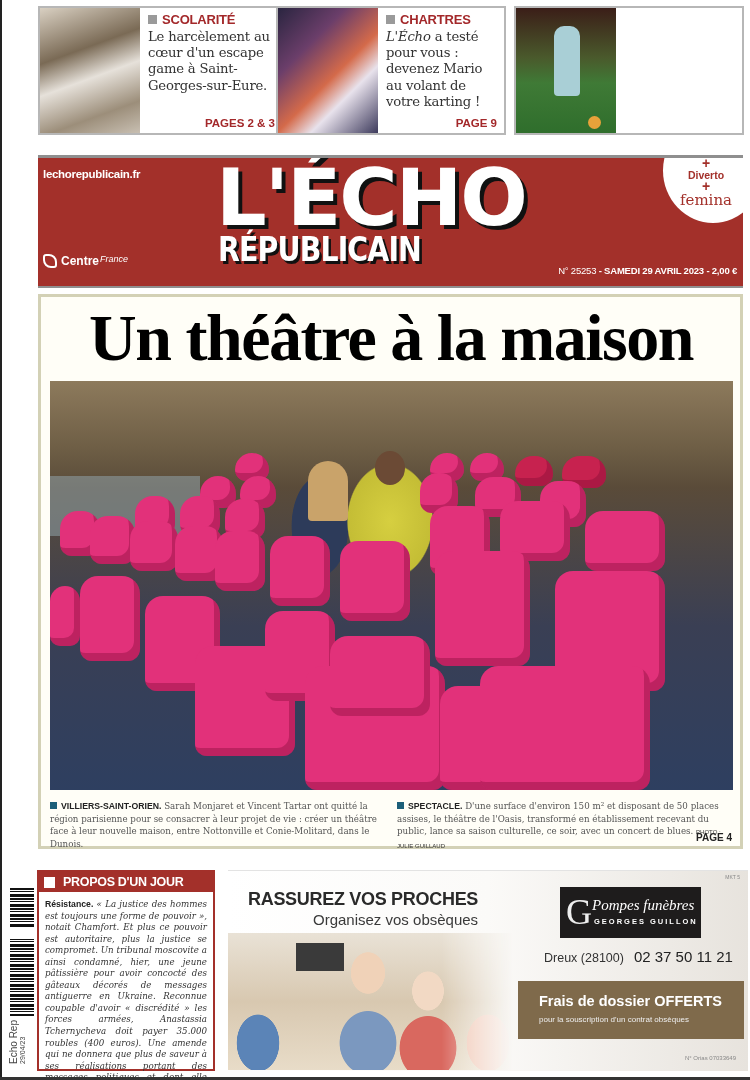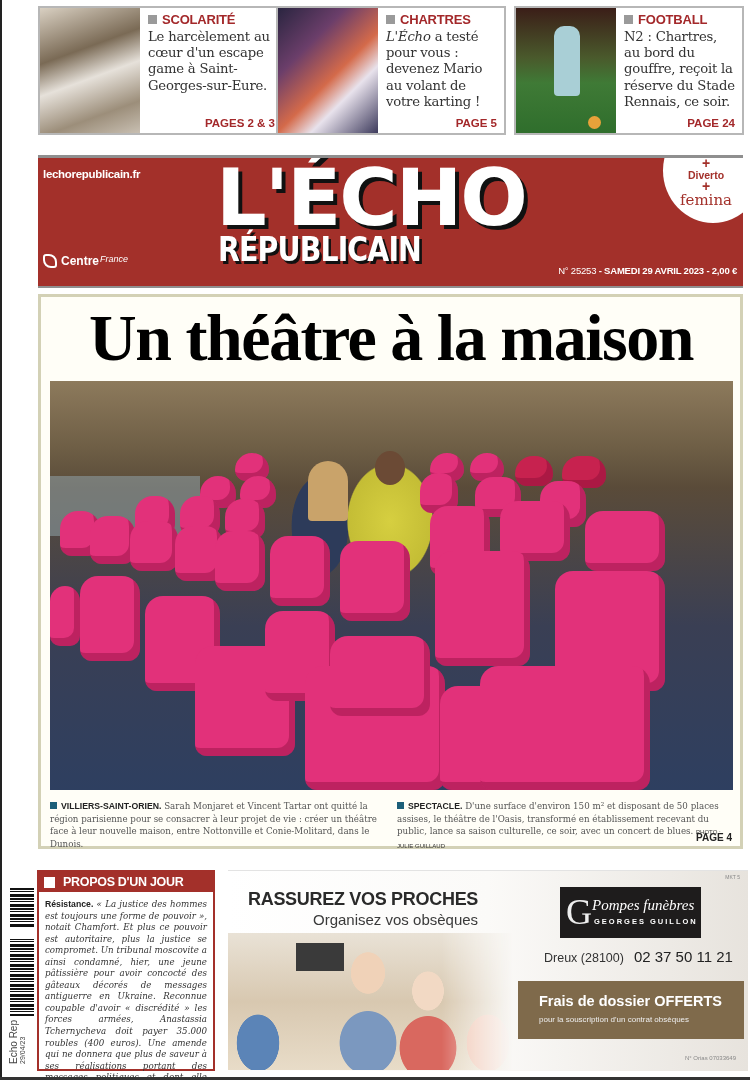--- a/index.html
+++ b/index.html
@@ -113,34 +113,26 @@
 </div>
 
 <div class="teaser" style="left:276px;width:230px;">
   <div class="photo ph-kart"></div>
   <div class="txt">
     <div class="cat">
         <span class="sq"></span>
         <span>CHARTRES</span>
       </div>
     <div class="body"><em>L'Écho</em><span> a testé pour vous : devenez Mario au volant de votre karting !</span></div>
-    <div class="page">PAGE 5</div>
+    <div class="page">PAGE 9</div>
   </div>
 </div>
 
 <div class="teaser" style="left:514px;width:230px;">
   <div class="photo ph-foot"></div>
-  <div class="txt">
-    <div class="cat">
-        <span class="sq"></span>
-        <span>FOOTBALL</span>
-      </div>
-    <div class="body">N2 : Chartres, au bord du gouffre, reçoit la réserve du Stade Rennais, ce soir.</div>
-    <div class="page">PAGE 24</div>
-  </div>
 </div>
 
 <div class="mast">
   <div class="site">lechorepublicain.fr</div>
   <div class="cf">
     <span class="logo"></span>
     <span>Centre</span>
       <span class="fr">France</span>
   </div>
   <div class="title">L'ÉCHO</div>

